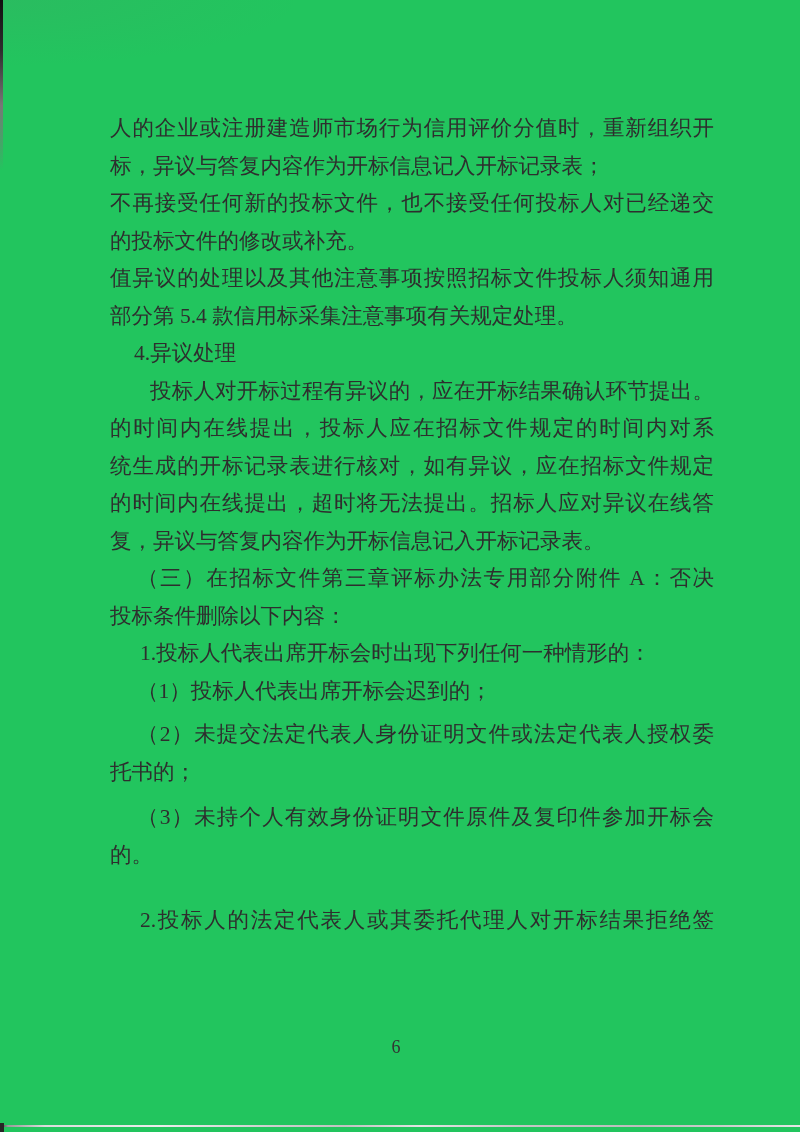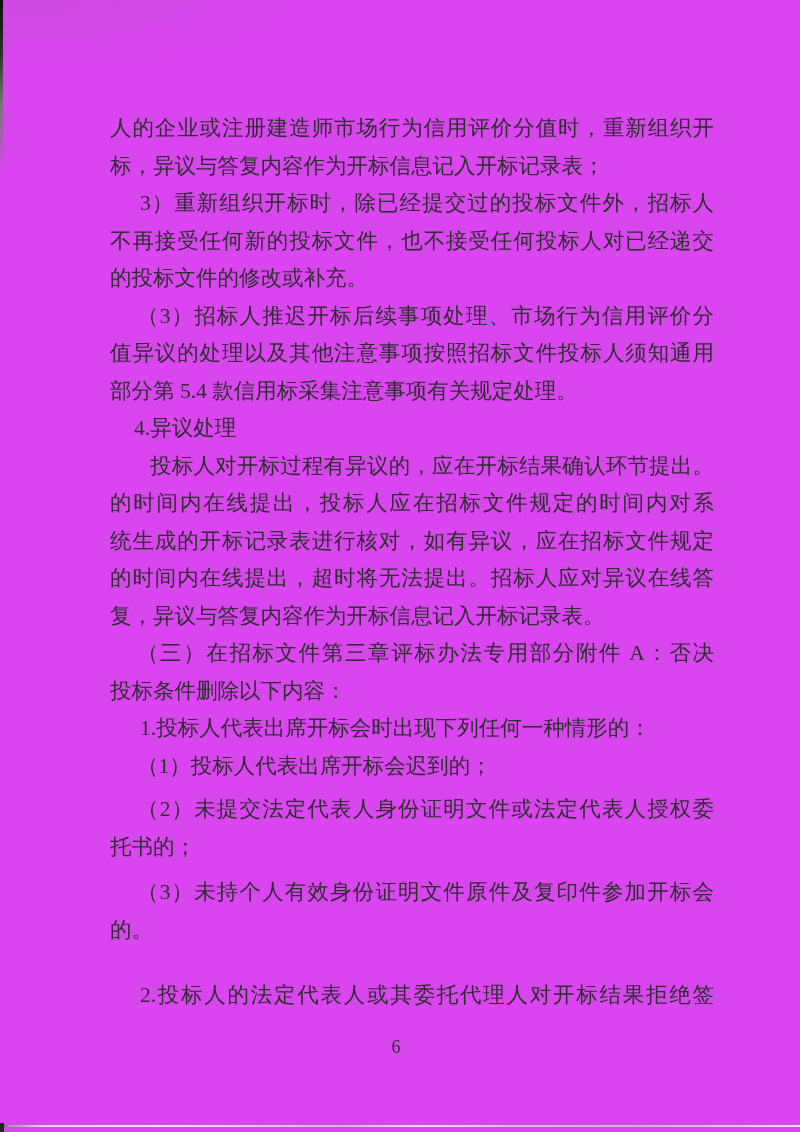--- a/index.html
+++ b/index.html
@@ -4,21 +4,21 @@
 <style>
   html, body {
     margin: 0;
     padding: 0;
     background: #ffffff;
   }
   .page {
     position: relative;
     width: 800px;
     height: 1132px;
-    background: #d946ef;
+    background: #22c55e;
     overflow: hidden;
     font-family: "Liberation Serif", "DejaVu Serif", serif;
     color: #2e2e2e;
   }
   
   .edge-left {
     position: absolute;
     left: 0; top: 0;
     width: 3px; height: 170px;
     background: linear-gradient(180deg, #101010 0%, #2e2e2e 30%, #777 62%, rgba(190,190,190,0) 100%);
@@ -82,24 +82,22 @@
 <body>
 
 <div class="page">
 
   <div class="shade-tl"></div>
   <div class="edge-left"></div>
 
   <div class="doc-body">
     <div class="ln">人的企业或注册建造师市场行为信用评价分值时，重新组织开</div>
     <div class="ln end">标，异议与答复内容作为开标信息记入开标记录表；</div>
-    <div class="ln i2">3）重新组织开标时，除已经提交过的投标文件外，招标人</div>
     <div class="ln">不再接受任何新的投标文件，也不接受任何投标人对已经递交</div>
     <div class="ln end">的投标文件的修改或补充。</div>
-    <div class="ln i2p">（3）招标人推迟开标后续事项处理、市场行为信用评价分</div>
     <div class="ln">值异议的处理以及其他注意事项按照招标文件投标人须知通用</div>
     <div class="ln end">部分第 5.4 款信用标采集注意事项有关规定处理。</div>
     <div class="ln end i1">4.异议处理</div>
     <div class="ln i3">投标人对开标过程有异议的，应在开标结果确认环节提出。</div>
     <div class="ln">的时间内在线提出，投标人应在招标文件规定的时间内对系</div>
     <div class="ln">统生成的开标记录表进行核对，如有异议，应在招标文件规定</div>
     <div class="ln">的时间内在线提出，超时将无法提出。招标人应对异议在线答</div>
     <div class="ln end">复，异议与答复内容作为开标信息记入开标记录表。</div>
     <div class="ln i2p">（三）在招标文件第三章评标办法专用部分附件 A：否决</div>
     <div class="ln end">投标条件删除以下内容：</div>

